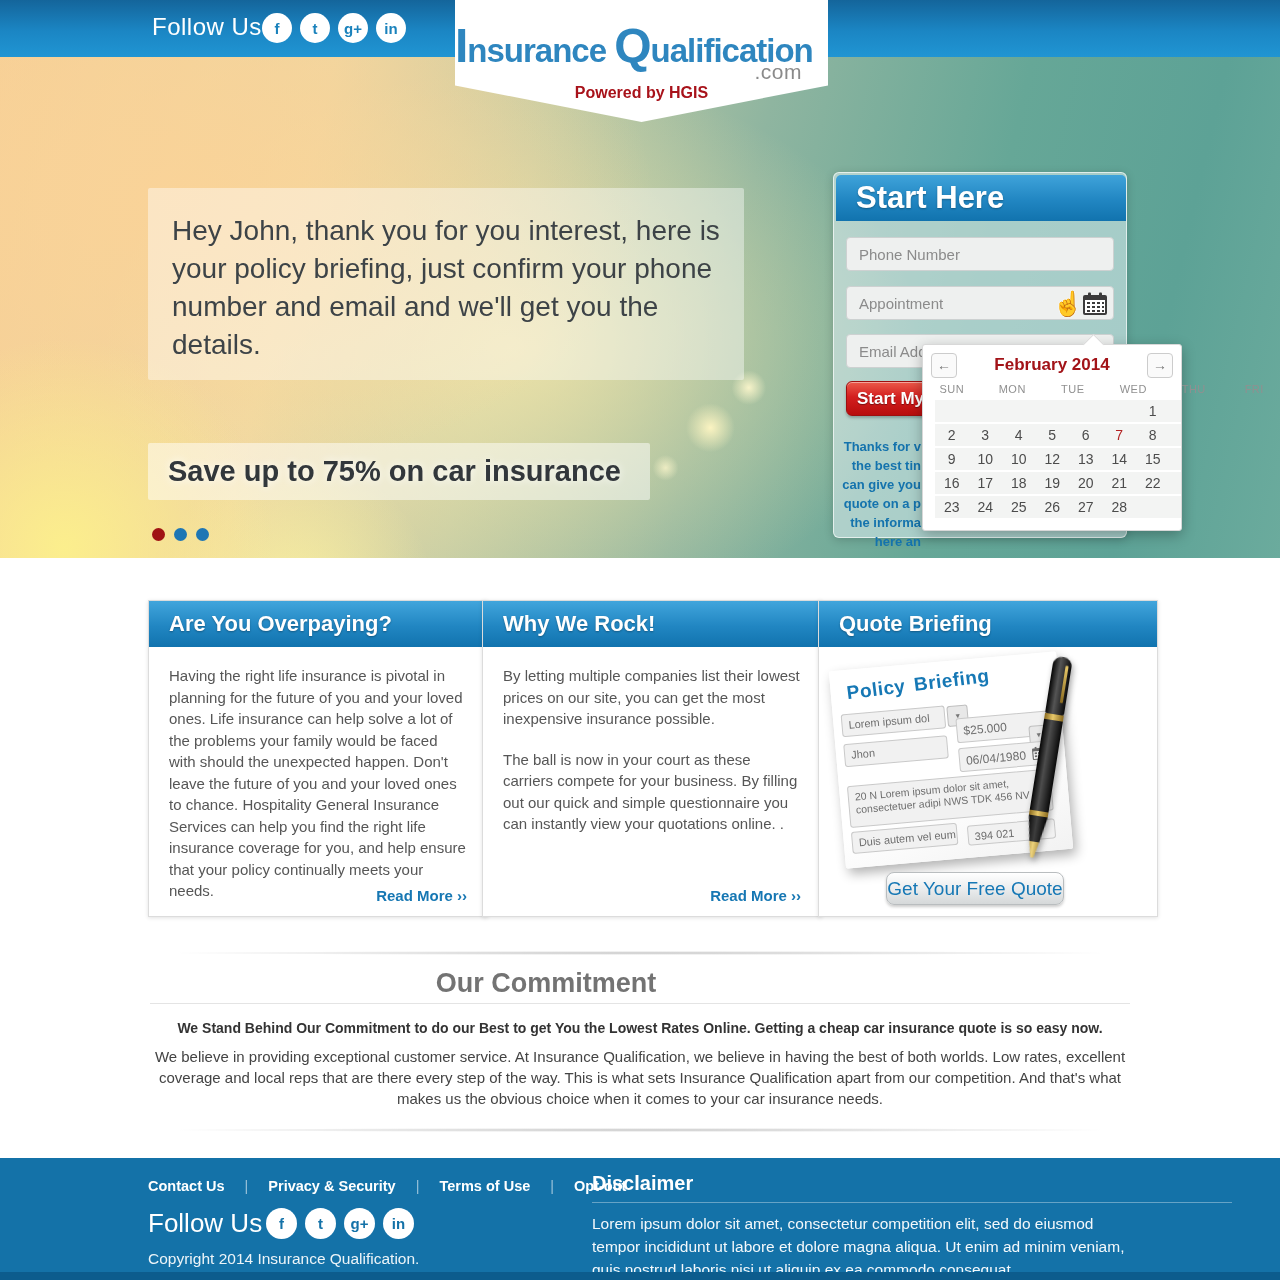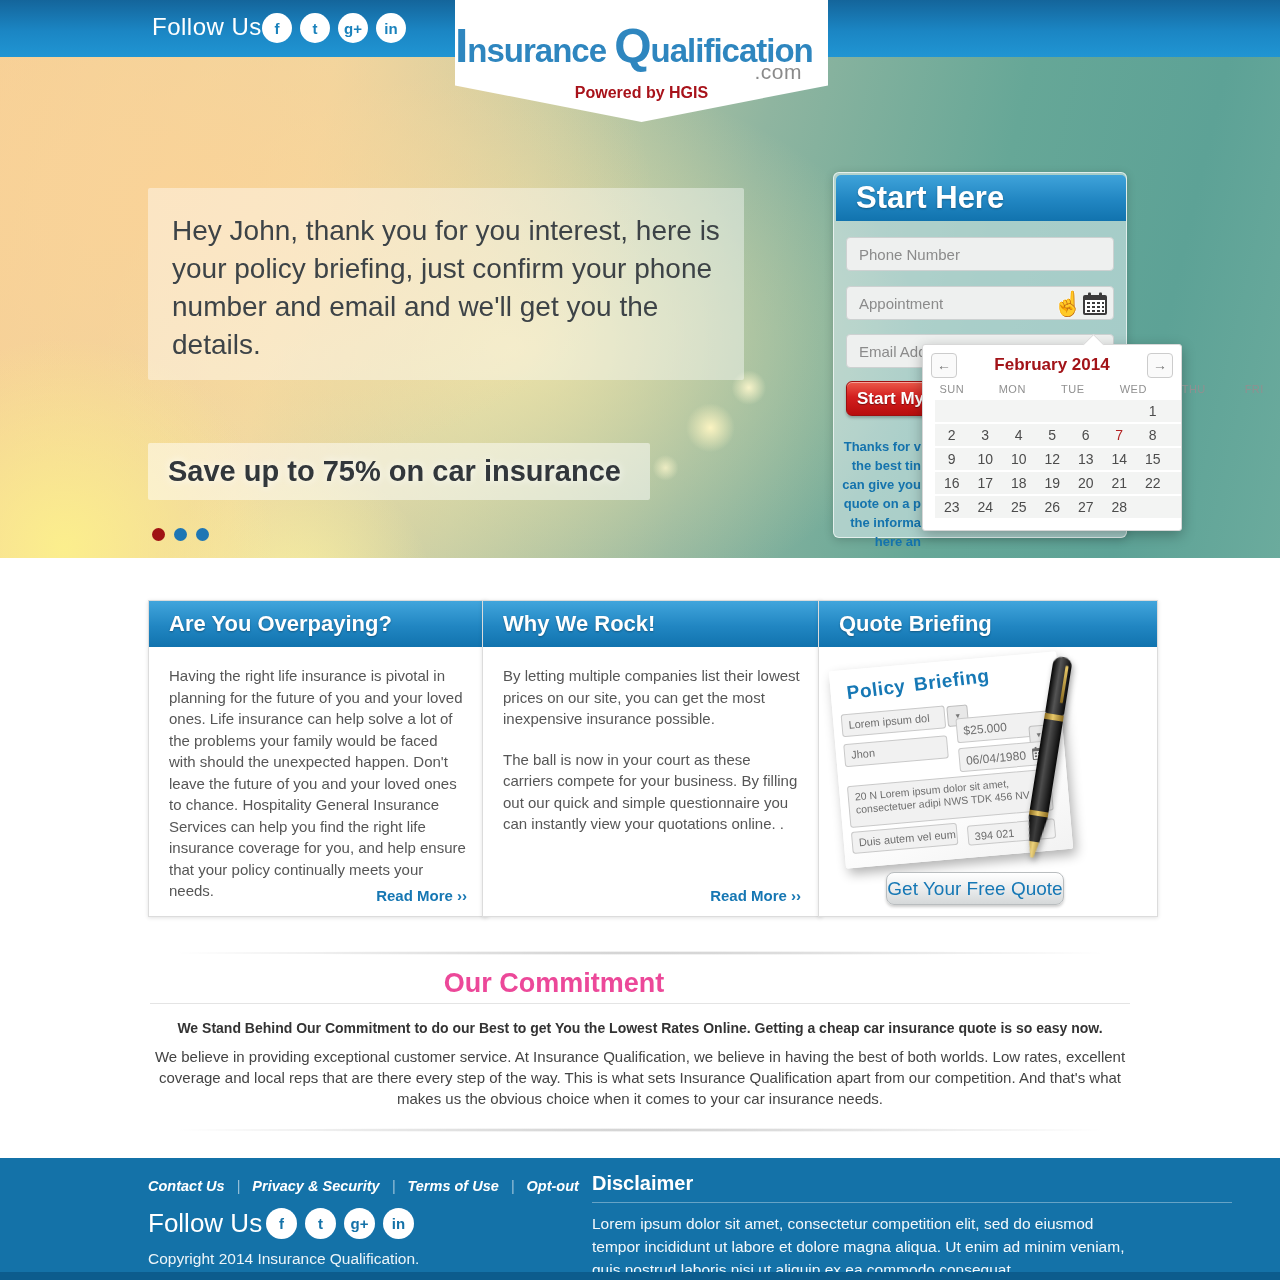--- a/index.html
+++ b/index.html
@@ -141,33 +141,33 @@
     clip-path:polygon(24% 0,76% 0,58% 100%,42% 100%); }
 
   .btn-quote { position:absolute; left:67px; top:271px; width:178px; height:33px; border-radius:8px;
     background:linear-gradient(180deg,#ffffff 0%,#e9ebec 55%,#d5d8d9 100%); border:1px solid #b9bdbf;
     box-shadow:0 2px 3px rgba(0,0,0,.2); color:#1678b5; font-size:19px; line-height:31px; text-align:center; }
 
   
   .sep-shadow { position:absolute; left:170px; width:940px; height:4px;
     background:radial-gradient(ellipse at center, rgba(0,0,0,.22) 0%, rgba(0,0,0,0) 72%); }
   .sep1 { top:951px; } .sep2 { top:1128px; }
-  .commit-title { position:absolute; left:12px; top:968px; width:1084px; text-align:center;
-    color:#ec4899; font-weight:bold; font-size:27px; }
+  .commit-title { position:absolute; left:4px; top:968px; width:1084px; text-align:center;
+    color:#737373; font-weight:bold; font-size:27px; }
   .thin-rule { position:absolute; left:150px; top:1003px; width:980px; height:1px; background:#e4e4e4; }
   .commit-bold { position:absolute; left:150px; top:1020px; width:980px; text-align:center;
     font-weight:bold; font-size:14px; color:#333; white-space:nowrap; }
   .commit-para { position:absolute; left:150px; top:1046px; width:980px; text-align:center;
     font-size:15px; line-height:21px; color:#444; }
 
   
   .footer { position:absolute; left:0; top:1158px; width:1280px; height:114px; background:#1472a8; }
   .footer-strip { position:absolute; left:0; top:1272px; width:1280px; height:8px; background:#0c5c8d; }
-  .foot-links { position:absolute; left:148px; top:20px; display:flex; gap:12px; align-items:center;
-    color:#fff; font-weight:bold; font-size:14.5px;font-style:italic; }
+  .foot-links { position:absolute; left:148px; top:20px; display:flex; gap:20px; align-items:center;
+    color:#fff; font-weight:bold; font-size:14.5px; }
   .foot-sep { color:rgba(255,255,255,.55); font-weight:normal; }
   .foot-follow { position:absolute; left:148px; top:50px; font-size:26px; font-weight:300; color:#fff; }
   .social-row.bottom { left:266px; top:50px; }
   .sc.ft { width:31px; height:31px; color:#1472a8; }
   .foot-copy { position:absolute; left:148px; top:92px; font-size:15.5px; font-weight:300; color:rgba(255,255,255,.92); }
   .disc-title { position:absolute; left:592px; top:14px; color:#fff; font-weight:bold; font-size:20px; }
   .disc-rule { position:absolute; left:592px; top:44px; width:640px; height:1px; background:rgba(255,255,255,.35); }
   .disc-text { position:absolute; left:592px; top:54px; width:560px; color:rgba(255,255,255,.95);
     font-size:15.5px; line-height:23px; font-weight:300; }
 </style>

